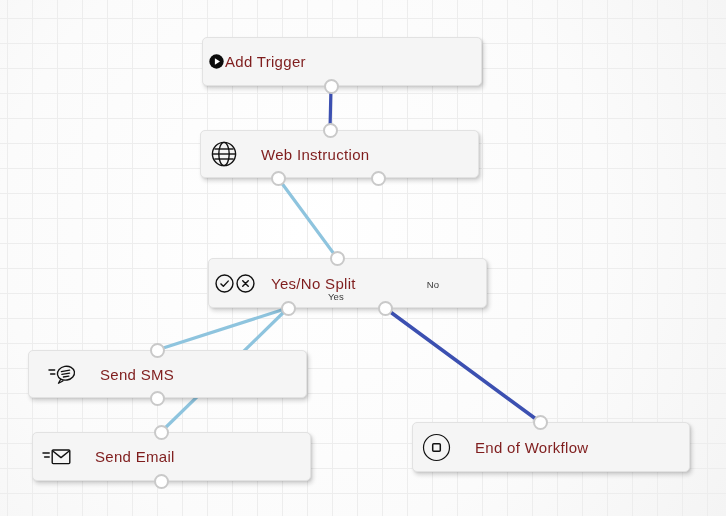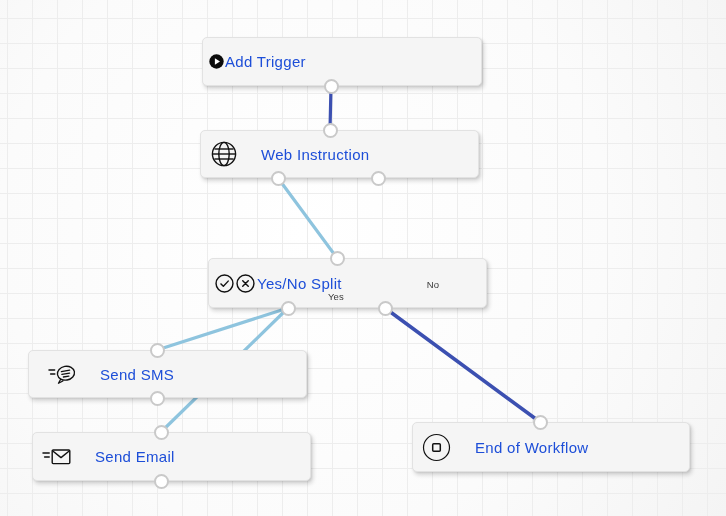--- a/index.html
+++ b/index.html
@@ -25,24 +25,24 @@
     border:1px solid #e2e2e2;
     border-radius:5px;
     box-shadow:2px 3px 4px rgba(0,0,0,0.16), 1px 1px 2px rgba(0,0,0,0.07);
     display:flex;align-items:center;
     padding:0 10px;gap:24px;
     z-index:2;
     cursor:grab;
   }
   .icons{display:flex;align-items:center;gap:2px;flex:none;}
   .node-label{
-    font-size:15px;color:#1d4ed8;letter-spacing:.3px;white-space:nowrap;
+    font-size:15px;color:#7f1d1d;letter-spacing:.3px;white-space:nowrap;
   }
   [data-name="add-trigger-node"]{padding-left:6px;gap:1px;}
-  [data-name="yes-no-split-node"]{padding-left:6px;gap:2px;}
+  [data-name="yes-no-split-node"]{padding-left:6px;gap:16px;}
   [data-name="send-sms-node"]{padding-left:19px;}
   [data-name="send-email-node"]{padding-left:9px;}
   [data-name="end-of-workflow-node"]{padding-left:9px;}
   .node-icon{display:block;flex:none;}
   svg[data-icon="play-circle-icon"]{width:15px;height:15px;}
   svg[data-icon="globe-icon"]{width:26px;height:26px;}
   svg[data-icon="check-circle-icon"],svg[data-icon="x-circle-icon"]{width:19px;height:19px;}
   svg[data-icon="fast-sms-icon"]{width:28px;height:22px;}
   svg[data-icon="fast-email-icon"]{width:29px;height:20px;}
   svg[data-icon="stop-circle-icon"]{width:29px;height:29px;}

